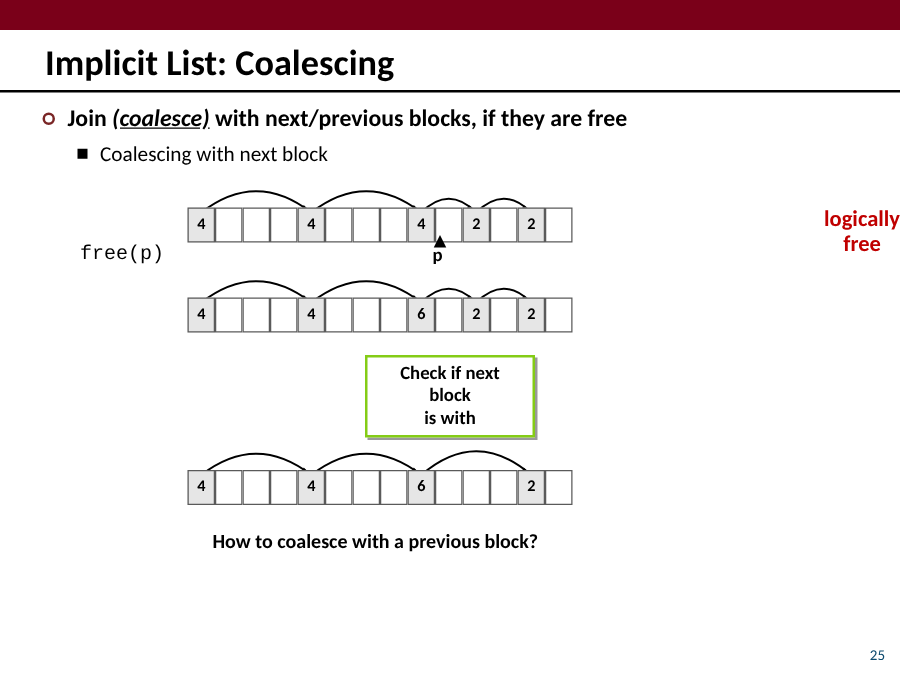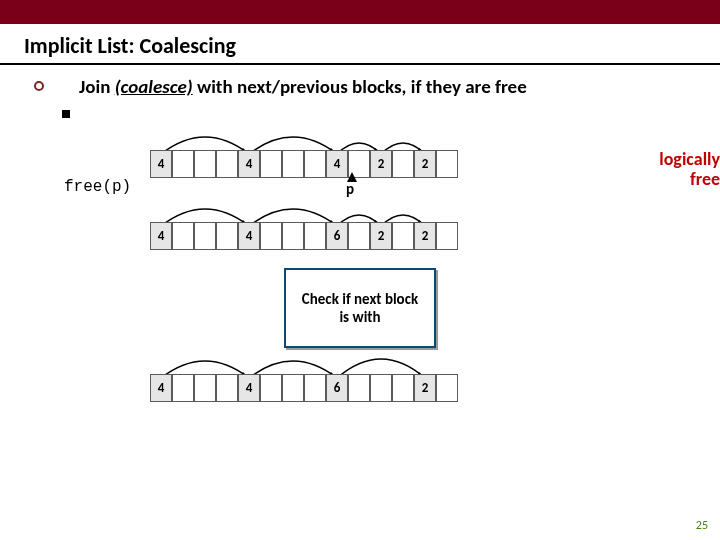--- a/index.html
+++ b/index.html
@@ -1,58 +1,59 @@
 <!DOCTYPE html>
 <html><head>
 <meta charset="utf-8">
 <style>
   * { box-sizing: border-box; margin: 0; padding: 0; }
   html, body { width: 720px; height: 540px; font-family: Calibri, Arial, sans-serif; background: #fff; }
   .topbar { height: 24px; background: #7a0019; }
-  .title { font-size: 22px; font-weight: bold; color: #000; padding: 8px 24px 4px; }
+  .title { font-size: 29px; font-weight: bold; color: #000; padding: 8px 36px 4px; }
   .hr { height: 2px; background: #000; margin: 0 0 10px 0; }
   .content { padding: 0 28px; }
-  .bullet-row { display: flex; align-items: flex-start; margin-bottom: 6px; gap: 25px; }
+  .bullet-row { display: flex; align-items: flex-start; margin-bottom: 6px; }
   .bullet-circle { width: 10px; height: 10px; border: 2px solid #7a2626; border-radius: 50%; margin: 6px 10px 0 6px; flex-shrink: 0; }
   .bullet-square { width: 8px; height: 8px; background: #000; margin: 6px 10px 0 34px; flex-shrink: 0; }
   .b1 { font-size: 19px; font-weight: bold; }
   .b1 .uln { text-decoration: underline; font-style: italic; font-weight: bold; }
   .b2 { font-size: 17px; }
   .diagram-wrap { position: relative; width: 620px; margin: 10px auto 0; }
   .row-container { position: relative; height: 60px; }
   .blockrow { position: absolute; left: 100px; top: 22px; display: flex; }
   .cell { width: 22px; height: 28px; border: 1px solid #5a5a5a; background: #fff; font-size: 13px; font-weight: bold; text-align: center; line-height: 26px; }
   .hdr { background: #e6e6e6; }
   .free-label { position: absolute; left: 14px; top: 50px; font-family: "Courier New", monospace; font-weight: normal; font-size: 16px; }
   .p-label { position: absolute; top: 52px; font-weight: bold; font-size: 15px; }
   .p-arrow { position: absolute; top: 44px; }
-  .anno { position: absolute; right: -50px; top: 22px; font-size: 18px; color: #c00000; font-weight: bold; text-align: right; line-height: 1.1; }
-  .checkbox { border: 2px solid #0c4a6e; padding: 20px 10px; font-size: 15px; font-weight: bold; text-align: center; margin: 8px auto 4px; width: 152px; background: #fff; box-shadow: 2px 2px 0 #999; }
+  .anno { position: absolute; right: -50px; top: 22px; font-size: 18px; color: #c00000; font-weight: bold; text-align: center; line-height: 1.1; }
+  .checkbox { border: 2px solid #84cc16; padding: 4px 10px; font-size: 15px; font-weight: bold; text-align: center; margin: 8px auto 4px; width: 136px; background: #fff; box-shadow: 2px 2px 0 #999; }
   .question { font-size: 16px; font-weight: bold; margin: 10px 0 0 120px; }
-  .pagenum { position: absolute; right: 12px; bottom: 8px; font-size: 12px; color: #4d7c0f; }
+  .pagenum { position: absolute; right: 12px; bottom: 8px; font-size: 12px; color: #0c4a6e; }
   svg.arcs { position: absolute; left: 100px; top: 0; overflow: visible; pointer-events: none; }
 </style>
 </head>
 <body>
 
 <div class="topbar"></div>
 <div class="title">Implicit List: Coalescing</div>
 <div class="hr"></div>
 
 <div class="content">
 
   <div class="bullet-row">
     <span class="bullet-circle"></span>
     <span class="b1">
       <span>Join </span><span class="uln">(coalesce)</span><span> with next/previous blocks, if they are free</span>
     </span>
   </div>
 
   <div class="bullet-row">
     <span class="bullet-square"></span>
+    <span class="b2">Coalescing with next block</span>
   </div>
 
   <div class="diagram-wrap">
 
     <div class="row-container">
       <svg class="arcs" width="308" height="28">
         <path d="M11 26 Q55 -8 99 26" stroke="#000" fill="none" stroke-width="1.5"></path>
         <polygon points="99,26 93,20 90,26" fill="#000"></polygon>
         <path d="M99 26 Q143 -8 187 26" stroke="#000" fill="none" stroke-width="1.5"></path>
         <polygon points="187,26 181,20 178,26" fill="#000"></polygon>
@@ -142,16 +143,17 @@
         <div class="cell"></div>
         <div class="cell hdr">6</div>
         <div class="cell"></div>
         <div class="cell"></div>
         <div class="cell"></div>
         <div class="cell hdr">2</div>
         <div class="cell"></div>
       </div>
     </div>
 
+    <div class="question">How to coalesce with a previous block?</div>
   </div>
 </div>
 
 <div class="pagenum">25</div>
 
 </body></html>

